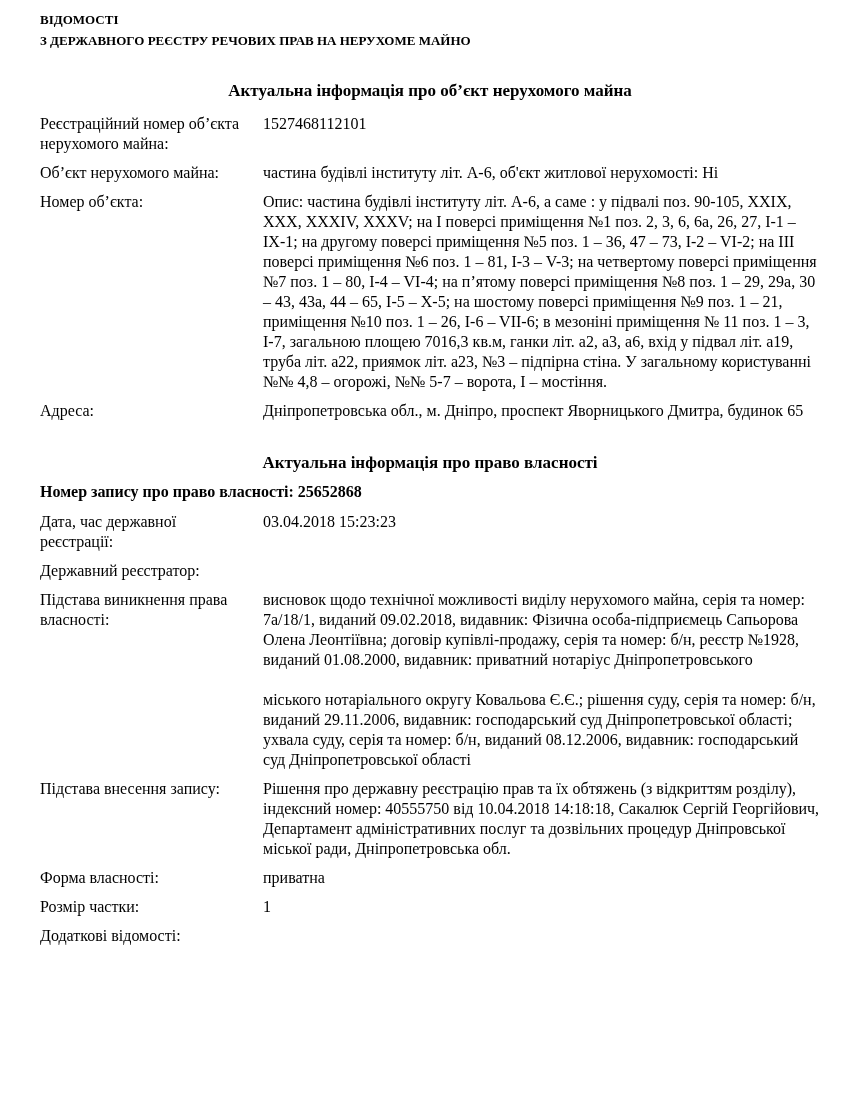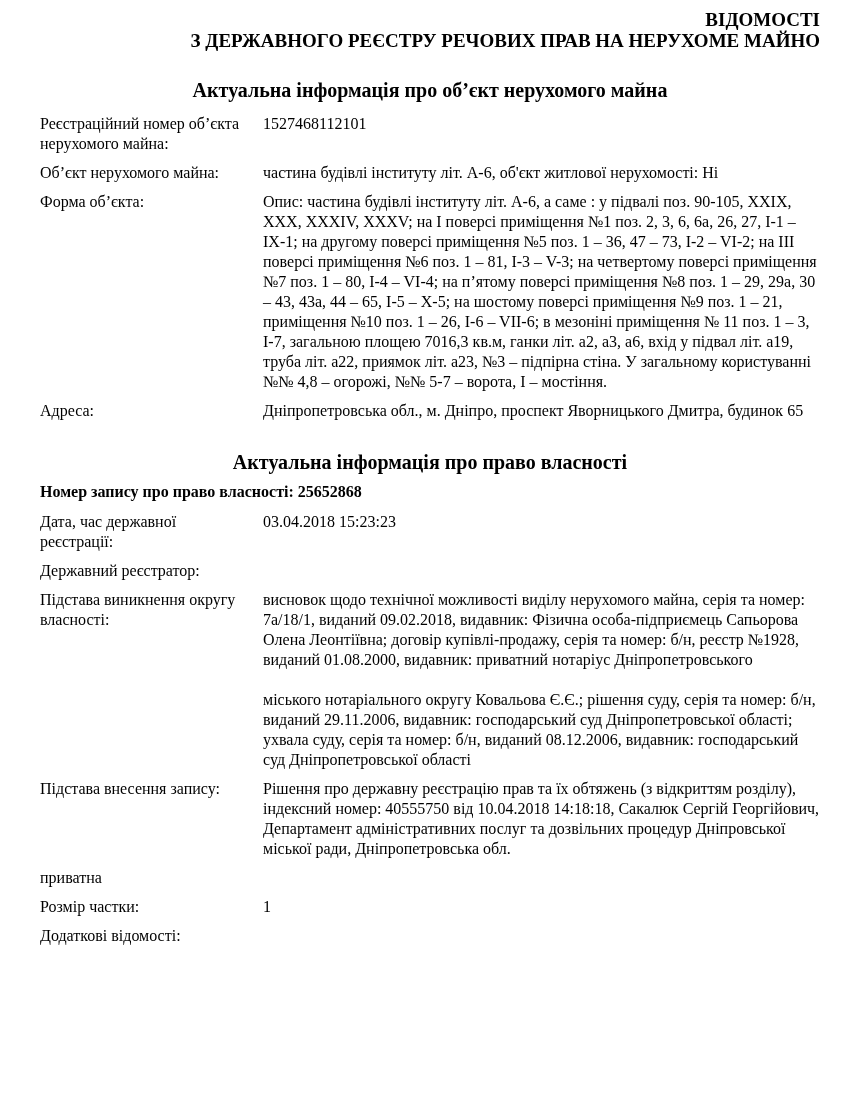--- a/index.html
+++ b/index.html
@@ -15,29 +15,29 @@
     font-family: "Liberation Serif", "DejaVu Serif", serif;
     font-size: 16px;
     line-height: 20px;
   }
   .doc {
     padding: 9px 48px 0 40px;
     box-sizing: border-box;
     width: 868px;
   }
   .doc-title {
-    text-align: right;
+    text-align: left;
     font-weight: bold;
-    font-size: 19px;
+    font-size: 13px;
     line-height: 21px;
   }
   .section-heading {
     text-align: center;
     font-weight: bold;
-    font-size: 20px;
+    font-size: 17px;
     line-height: 21px;
   }
   .heading-object {
     margin: 29px 0 13px 0;
   }
   .heading-ownership {
     margin: 31px 0 9px 0;
   }
   .record-line {
     font-weight: bold;
@@ -87,21 +87,21 @@
   </div>
 
   <div class="field-row">
     <div class="field-label">Об’єкт нерухомого майна:</div>
     <div class="field-value">
         <p>частина будівлі інституту літ. А-6, об'єкт житлової нерухомості: Ні</p>
       </div>
   </div>
 
   <div class="field-row">
-    <div class="field-label">Форма об’єкта:</div>
+    <div class="field-label">Номер об’єкта:</div>
     <div class="field-value">
         <p>Опис: частина будівлі інституту літ. А-6, а саме : у підвалі поз. 90-105, XXIX, XXX, XXXIV, XXXV; на I поверсі приміщення №1 поз. 2, 3, 6, 6а, 26, 27, I-1 – IX-1; на другому поверсі приміщення №5 поз. 1 – 36, 47 – 73, I-2 – VI-2; на III поверсі приміщення №6 поз. 1 – 81, I-3 – V-3; на четвертому поверсі приміщення №7 поз. 1 – 80, I-4 – VI-4; на п’ятому поверсі приміщення №8 поз. 1 – 29, 29а, 30 – 43, 43а, 44 – 65, I-5 – X-5; на шостому поверсі приміщення №9 поз. 1 – 21, приміщення №10 поз. 1 – 26, I-6 – VII-6; в мезоніні приміщення № 11 поз. 1 – 3, I-7, загальною площею 7016,3 кв.м, ганки літ. а2, а3, а6, вхід у підвал літ. а19, труба літ. а22, приямок літ. а23, №3 – підпірна стіна. У загальному користуванні №№ 4,8 – огорожі, №№ 5-7 – ворота, I – мостіння.</p>
       </div>
   </div>
 
   <div class="field-row">
     <div class="field-label">Адреса:</div>
     <div class="field-value">
         <p>Дніпропетровська обл., м. Дніпро, проспект Яворницького Дмитра, будинок 65</p>
       </div>
@@ -119,35 +119,36 @@
     <div class="field-value">
         <p>03.04.2018 15:23:23</p>
       </div>
   </div>
 
   <div class="field-row">
     <div class="field-label">Державний реєстратор:</div>
   </div>
 
   <div class="field-row">
-    <div class="field-label">Підстава виникнення округу власності:</div>
+    <div class="field-label">Підстава виникнення права власності:</div>
     <div class="field-value">
       <p class="para-gap">висновок щодо технічної можливості виділу нерухомого майна, серія та номер: 7а/18/1, виданий 09.02.2018, видавник: Фізична особа-підприємець Сапьорова Олена Леонтіївна; договір купівлі-продажу, серія та номер: б/н, реєстр №1928, виданий 01.08.2000, видавник: приватний нотаріус Дніпропетровського</p>
       <p>міського нотаріального округу Ковальова Є.Є.; рішення суду, серія та номер: б/н, виданий 29.11.2006, видавник: господарський суд Дніпропетровської області; ухвала суду, серія та номер: б/н, виданий 08.12.2006, видавник: господарський суд Дніпропетровської області</p>
     </div>
   </div>
 
   <div class="field-row">
     <div class="field-label">Підстава внесення запису:</div>
     <div class="field-value">
         <p>Рішення про державну реєстрацію прав та їх обтяжень (з відкриттям розділу), індексний номер: 40555750 від 10.04.2018 14:18:18, Сакалюк Сергій Георгійович, Департамент адміністративних послуг та дозвільних процедур Дніпровської міської ради, Дніпропетровська обл.</p>
       </div>
   </div>
 
   <div class="field-row">
+    <div class="field-label">Форма власності:</div>
     <div class="field-value">
         <p>приватна</p>
       </div>
   </div>
 
   <div class="field-row">
     <div class="field-label">Розмір частки:</div>
     <div class="field-value">
         <p>1</p>
       </div>

